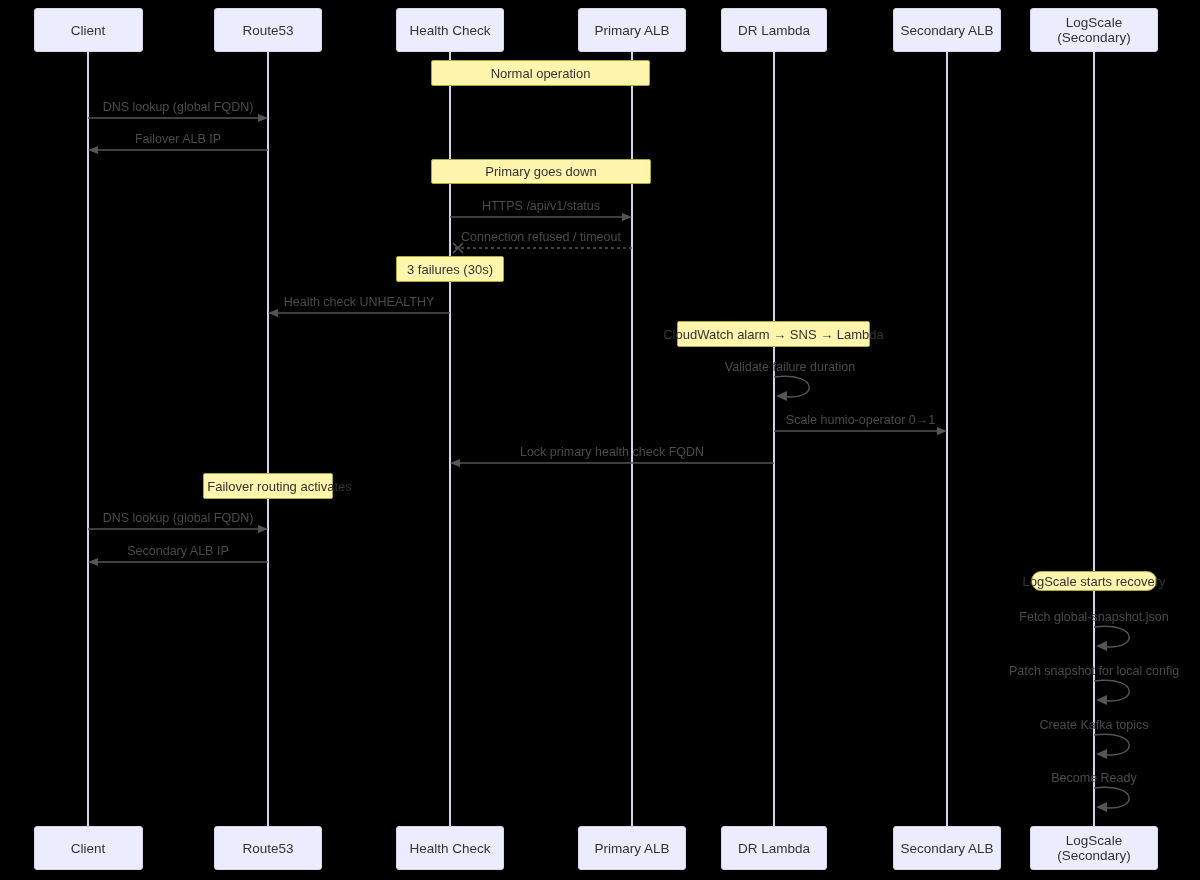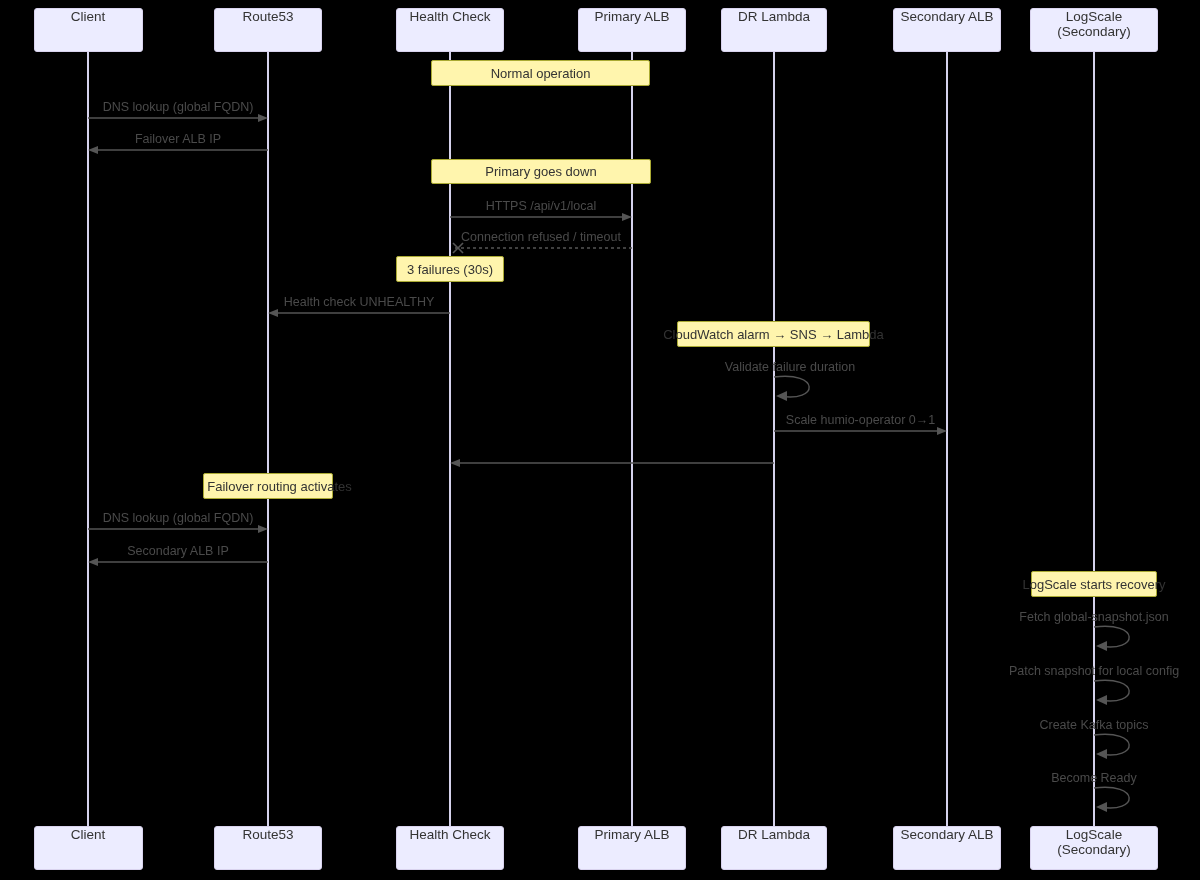--- a/index.html
+++ b/index.html
@@ -13,21 +13,21 @@
   }
   .canvas svg{position:absolute;left:0;top:0;}
   .actor-box{
     position:absolute;
     box-sizing:border-box;
     background:var(--actor-fill,#ececff);
     border:1px solid var(--actor-border,#d9d3ee);
     border-radius:3px;
     color:var(--actor-text,#333);
     font-size:13.5px;
-    display:flex;justify-content:center;
+    display:flex;align-items:center;justify-content:center;
     text-align:center;
   }
   .note{
     position:absolute;
     box-sizing:border-box;
     background:var(--note-fill,#fff5ad);
     border:1px solid var(--note-border,#aaaa33);
     border-radius:2px;
     color:var(--note-text,#333);
     font-size:13px;
@@ -81,24 +81,25 @@
       <polygon points="1096,646 1107,641 1107,651" fill="#555555"></polygon>
       <path d="M 1094 681 C 1140 675, 1140 707, 1099 700" stroke="#555555" stroke-width="1.4" fill="none"></path>
       <polygon points="1096,700 1107,695 1107,705" fill="#555555"></polygon>
       <path d="M 1094 735 C 1140 729, 1140 761, 1099 754" stroke="#555555" stroke-width="1.4" fill="none"></path>
       <polygon points="1096,754 1107,749 1107,759" fill="#555555"></polygon>
       <path d="M 1094 788 C 1140 782, 1140 814, 1099 807" stroke="#555555" stroke-width="1.4" fill="none"></path>
       <polygon points="1096,807 1107,802 1107,812" fill="#555555"></polygon>
     </svg>
 <div class="msg-label" style="left: 88px; width: 180px; top: 100px;"><span>DNS lookup (global FQDN)</span></div>
     <div class="msg-label" style="left: 88px; width: 180px; top: 132px;"><span>Failover ALB IP</span></div>
-    <div class="msg-label" style="left: 450px; width: 182px; top: 199px;"><span>HTTPS /api/v1/local</span></div>
+    <div class="msg-label" style="left: 450px; width: 182px; top: 199px;"><span>HTTPS /api/v1/status</span></div>
     <div class="msg-label" style="left: 450px; width: 182px; top: 230px;"><span>Connection refused / timeout</span></div>
     <div class="msg-label" style="left: 268px; width: 182px; top: 295px;"><span>Health check UNHEALTHY</span></div>
     <div class="msg-label" style="left: 774px; width: 173px; top: 413px;"><span>Scale humio-operator 0→1</span></div>
+    <div class="msg-label" style="left: 450px; width: 324px; top: 445px;"><span>Lock primary health check FQDN</span></div>
     <div class="msg-label" style="left: 88px; width: 180px; top: 511px;"><span>DNS lookup (global FQDN)</span></div>
     <div class="msg-label" style="left: 88px; width: 180px; top: 544px;"><span>Secondary ALB IP</span></div>
     <div class="msg-label" style="left: 660px; width: 260px; top: 360px;"><span>Validate failure duration</span></div>
     <div class="msg-label" style="left: 964px; width: 260px; top: 610px;"><span>Fetch global-snapshot.json</span></div>
     <div class="msg-label" style="left: 964px; width: 260px; top: 664px;"><span>Patch snapshot for local config</span></div>
     <div class="msg-label" style="left: 964px; width: 260px; top: 718px;"><span>Create Kafka topics</span></div>
     <div class="msg-label" style="left: 964px; width: 260px; top: 771px;"><span>Become Ready</span></div>
     <div class="note" style="left: 431px; top: 60px; width: 219px; height: 26px;">
       <span>Normal operation</span>
     </div>
@@ -107,21 +108,21 @@
     </div>
     <div class="note" style="left: 396px; top: 256px; width: 108px; height: 26px;">
       <span>3 failures (30s)</span>
     </div>
     <div class="note" style="left: 677px; top: 321px; width: 193px; height: 26px;">
       <span>CloudWatch alarm → SNS → Lambda</span>
     </div>
     <div class="note" style="left: 203px; top: 473px; width: 130px; height: 26px; padding-left: 23px;">
       <span>Failover routing activates</span>
     </div>
-    <div class="note" style="left: 1031px; top: 571px; width: 126px; height: 26px;">
+    <div class="note" style="left: 1031px; top: 571px; width: 126px; height: 20px; border-radius: 13px;">
       <span>LogScale starts recovery</span>
     </div>
     <div class="actor-box" style="left: 33.5px; top: 8px; width: 109px; height: 44px;">
       <span>Client</span>
     </div>
     <div class="actor-box" style="left: 33.5px; top: 826px; width: 109px; height: 44px;">
       <span>Client</span>
     </div>
     <div class="actor-box" style="left: 214px; top: 8px; width: 108px; height: 44px;">
       <span>Route53</span>

